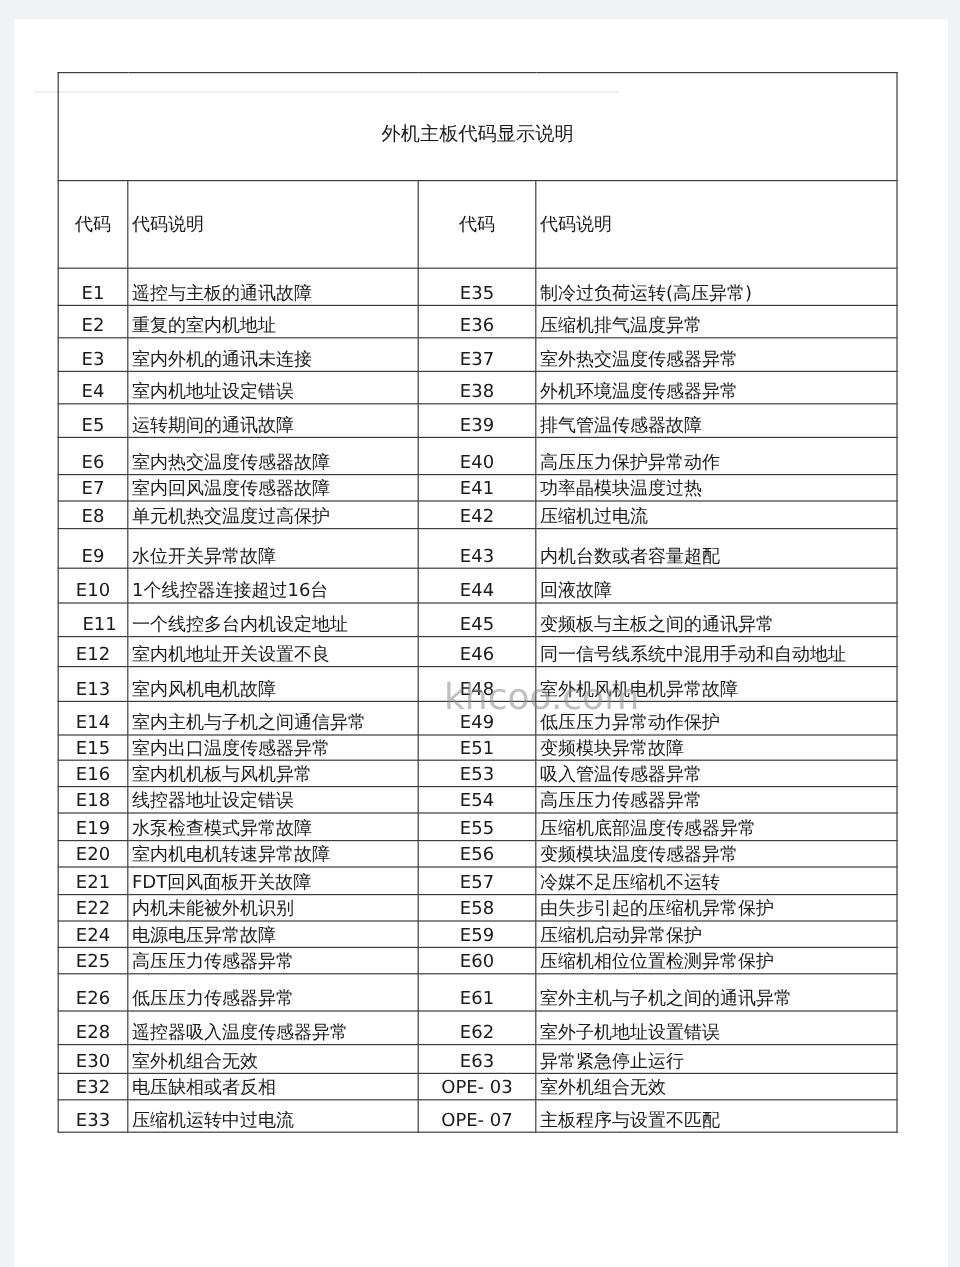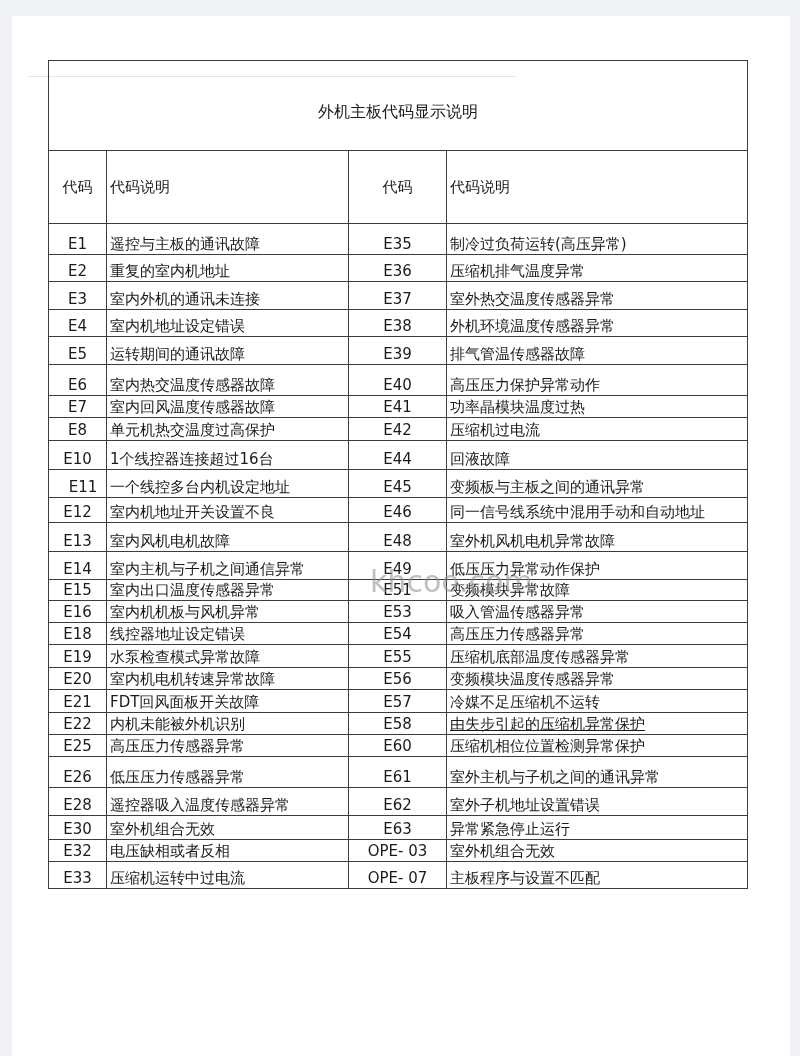--- a/index.html
+++ b/index.html
@@ -128,20 +128,26 @@
         <td class="c-code" style="height: 19px;">E41</td>
         <td class="c-desc" style="height: 19px;">功率晶模块温度过热</td>
       </tr>
       <tr class="row">
         <td class="c-code" style="height: 20px;">E8</td>
         <td class="c-desc" style="height: 20px;">单元机热交温度过高保护</td>
         <td class="c-code" style="height: 20px;">E42</td>
         <td class="c-desc" style="height: 20px;">压缩机过电流</td>
       </tr>
       <tr class="row">
+        <td class="c-code" style="height: 30px;">E9</td>
+        <td class="c-desc" style="height: 30px;">水位开关异常故障</td>
+        <td class="c-code" style="height: 30px;">E43</td>
+        <td class="c-desc" style="height: 30px;">内机台数或者容量超配</td>
+      </tr>
+      <tr class="row">
         <td class="c-code" style="height: 26px;">E10</td>
         <td class="c-desc" style="height: 26px;">1个线控器连接超过16台</td>
         <td class="c-code" style="height: 26px;">E44</td>
         <td class="c-desc" style="height: 26px;">回液故障</td>
       </tr>
       <tr class="row">
         <td class="c-code" style="height: 25px; padding-left: 11px;">E11</td>
         <td class="c-desc" style="height: 25px;">一个线控多台内机设定地址</td>
         <td class="c-code" style="height: 25px;">E45</td>
         <td class="c-desc" style="height: 25px;">变频板与主板之间的通讯异常</td>
@@ -197,21 +203,27 @@
       <tr class="row">
         <td class="c-code" style="height: 20px;">E21</td>
         <td class="c-desc" style="height: 20px;">FDT回风面板开关故障</td>
         <td class="c-code" style="height: 20px;">E57</td>
         <td class="c-desc" style="height: 20px;">冷媒不足压缩机不运转</td>
       </tr>
       <tr class="row">
         <td class="c-code" style="height: 19px;">E22</td>
         <td class="c-desc" style="height: 19px;">内机未能被外机识别</td>
         <td class="c-code" style="height: 19px; margin-left: 37px;">E58</td>
-        <td class="c-desc" style="height: 19px; text-decoration: underline;">由失步引起的压缩机异常保护</td>
+        <td class="c-desc" style="height: 19px;">由失步引起的压缩机异常保护</td>
+      </tr>
+      <tr class="row">
+        <td class="c-code" style="height: 19px;">E24</td>
+        <td class="c-desc" style="height: 19px;">电源电压异常故障</td>
+        <td class="c-code" style="height: 19px;">E59</td>
+        <td class="c-desc" style="height: 19px;">压缩机启动异常保护</td>
       </tr>
       <tr class="row">
         <td class="c-code" style="height: 19px;">E25</td>
         <td class="c-desc" style="height: 19px;">高压压力传感器异常</td>
         <td class="c-code" style="height: 19px;">E60</td>
         <td class="c-desc" style="height: 19px;">压缩机相位位置检测异常保护</td>
       </tr>
       <tr class="row">
         <td class="c-code" style="height: 28px;">E26</td>
         <td class="c-desc" style="height: 28px;">低压压力传感器异常</td>

